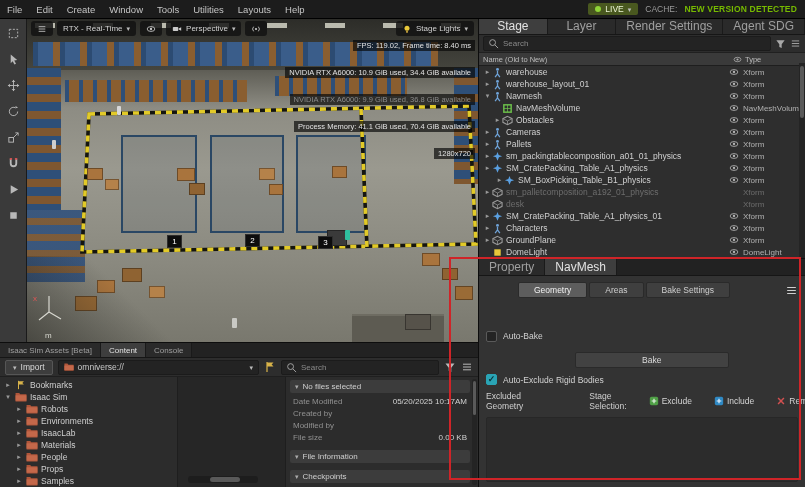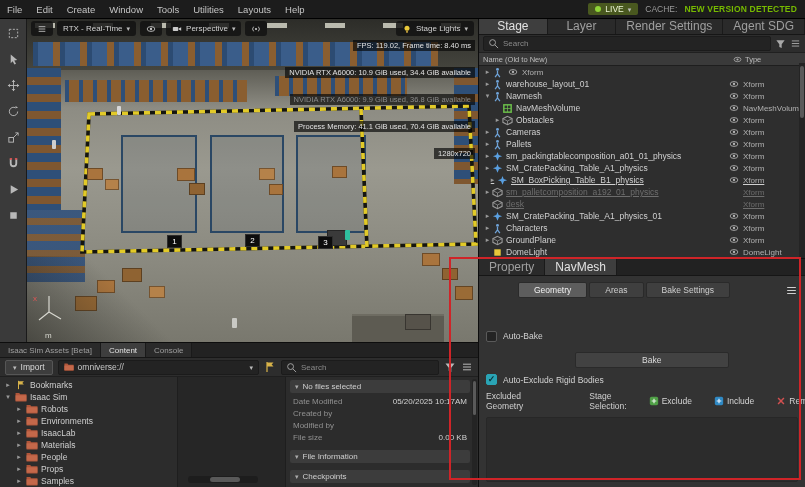--- a/index.html
+++ b/index.html
@@ -70,21 +70,21 @@
   .th-eye{width:16px;display:flex;justify-content:center;color:#b0b0b0;}
   .th-type{width:56px;}
   .stage-tree{flex:1;position:relative;overflow:hidden;background:#2e2e2e;padding-right:6px;}
   .srow{display:flex;align-items:center;height:12px;font-size:8.5px;color:#d0d0d0;padding-left:4px;}
   .srow .exp{width:9px;color:#999;font-size:7px;text-align:center;flex:none;}
   .srow .ico{width:11px;height:11px;margin-right:3px;flex:none;}
   .srow .lbl{flex:1;white-space:nowrap;overflow:hidden;text-overflow:ellipsis;}
   .srow .eye{width:16px;display:flex;justify-content:center;color:#b5b5b5;flex:none;}
   .srow .eye .ico{width:10px;height:10px;}
   .srow .typ{width:56px;color:#b2b2b2;font-size:8px;white-space:nowrap;overflow:hidden;flex:none;}
-  .srow.dim .lbl,.srow.dim .typ{color:#6d6d6d;text-decoration:underline;}
+  .srow.dim .lbl,.srow.dim .typ{color:#6d6d6d;}
   .vscroll{position:absolute;right:0;top:45px;bottom:0;width:6px;background:#242424;}
   .vthumb{position:absolute;right:1px;top:3px;width:4px;height:52px;background:#5a5a5a;border-radius:2px;}
 
   
   .nm-panel{position:absolute;top:240px;left:0;right:0;bottom:0;background:#333;display:flex;flex-direction:column;border-top:1px solid #111;}
   .nm-body{flex:1;padding:6px 7px 5px 7px;display:flex;flex-direction:column;gap:6px;}
   .seg-row{display:flex;align-items:center;gap:2px;padding-left:32px;}
   .seg{height:14px;padding:0 15px;display:flex;align-items:center;font-size:8.5px;color:#cfcfcf;background:#3f3f3f;border:1px solid #2a2a2a;border-radius:2px;white-space:nowrap;}
   .seg.active{background:#5d5d5d;color:#f2f2f2;}
   .nm-hamb{margin-left:auto;width:13px;height:13px;color:#cfcfcf;}
@@ -371,20 +371,21 @@
       </div>
       <div class="stage-tree" id="stage-tree">
           <div class="srow" style="padding-left: 4px;">
             <span class="exp">▸</span>
             <span class="ico" style="width: 11px; height: 11px;">
               <svg viewBox="0 0 12 12">
                 <circle cx="6" cy="2.6" r="1.6" fill="#6fa3d8"></circle>
                 <path d="M6 4.4v3.2M6 7.6L3.4 11M6 7.6L8.6 11" stroke="#6fa3d8" stroke-width="1.4" fill="none"></path>
               </svg>
             </span>
+            <span class="lbl">warehouse</span>
             <span class="eye">
               <span class="ico" style="width: 10px; height: 10px;">
                 <svg viewBox="0 0 12 12">
                   <ellipse cx="6" cy="6" rx="4.6" ry="2.9" fill="none" stroke="currentColor"></ellipse>
                   <circle cx="6" cy="6" r="1.4" fill="currentColor"></circle>
                 </svg>
               </span>
             </span>
             <span class="typ">Xform</span>
           </div>
@@ -531,21 +532,21 @@
             <span class="eye">
               <span class="ico" style="width: 10px; height: 10px;">
                 <svg viewBox="0 0 12 12">
                   <ellipse cx="6" cy="6" rx="4.6" ry="2.9" fill="none" stroke="currentColor"></ellipse>
                   <circle cx="6" cy="6" r="1.4" fill="currentColor"></circle>
                 </svg>
               </span>
             </span>
             <span class="typ">Xform</span>
           </div>
-          <div class="srow" style="padding-left: 9px; text-decoration: underline;">
+          <div class="srow" style="padding-left: 16px;">
             <span class="exp">▸</span>
             <span class="ico" style="width: 11px; height: 11px;">
               <svg viewBox="0 0 12 12">
                 <path d="M6 1l1.3 3.4L11 5.7 7.6 6.9 6 10.6 4.4 6.9 1 5.7l3.7-1.3z" fill="#5a9fe0"></path>
               </svg>
             </span>
             <span class="lbl">SM_BoxPicking_Table_B1_physics</span>
             <span class="eye">
               <span class="ico" style="width: 10px; height: 10px;">
                 <svg viewBox="0 0 12 12">

